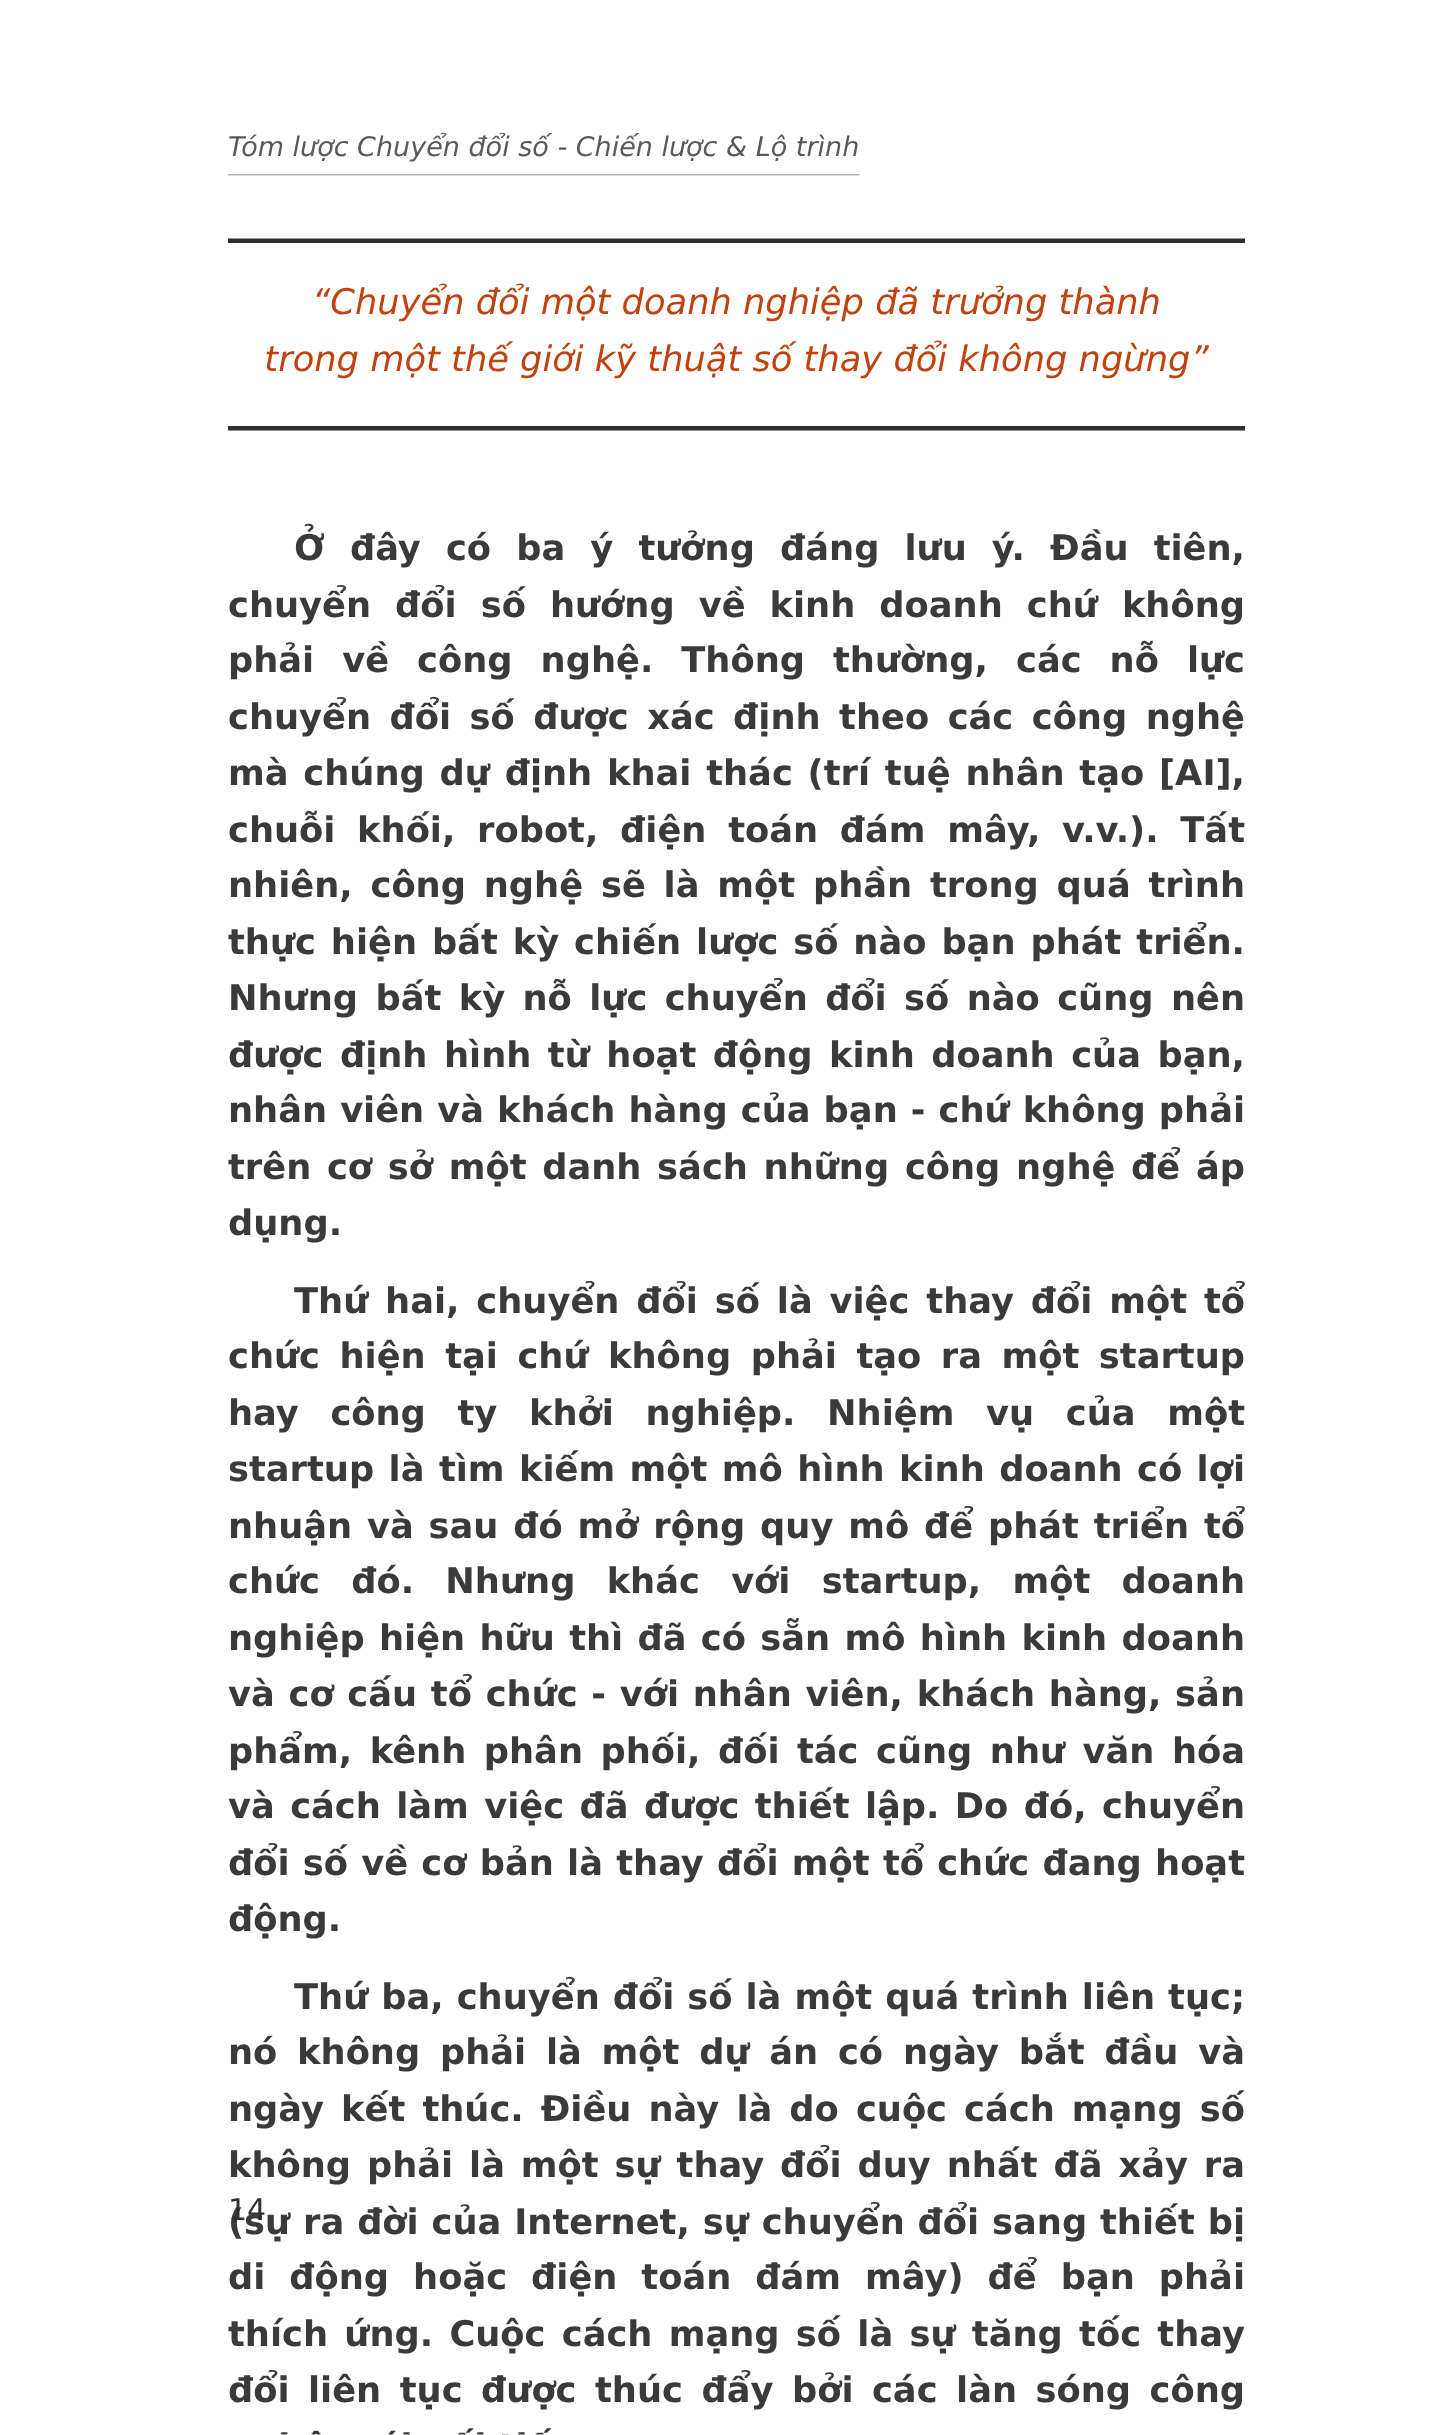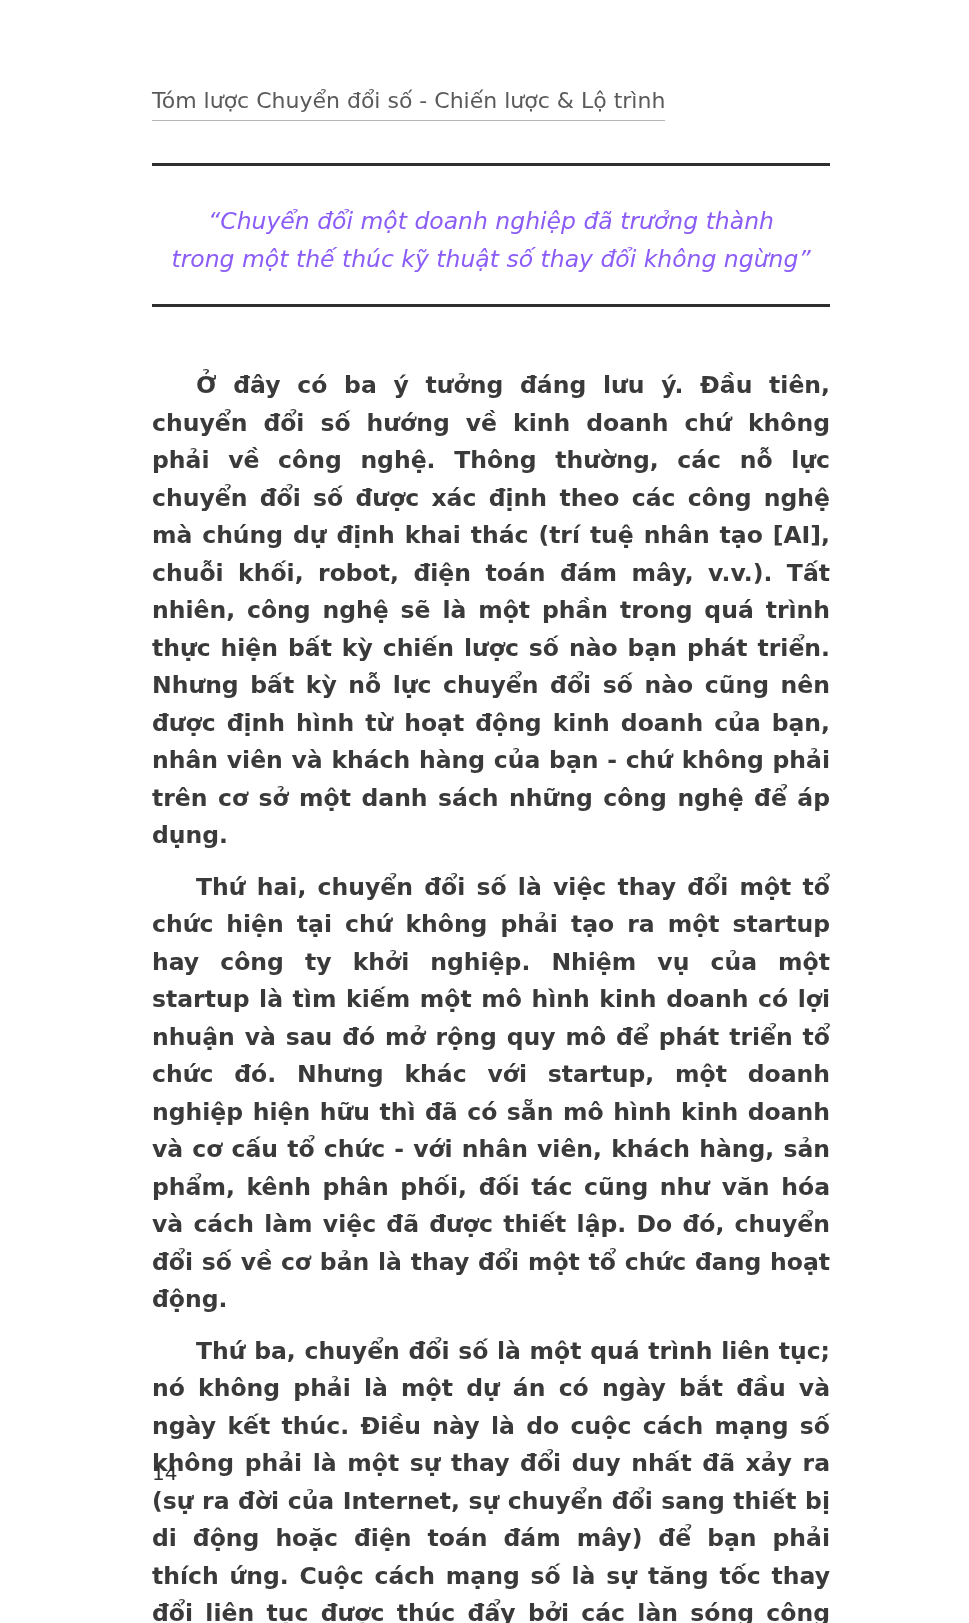--- a/index.html
+++ b/index.html
@@ -15,42 +15,43 @@
     overflow: hidden;
   }
   .page {
     position: relative;
     width: 100%;
     height: 100%;
     padding: 0 139px 0 152px;
   }
   .running-header {
     padding-top: 88px;
-    font-size: 22px;
+    font-size: 18px;
+    font-style: italic;
     color: #5a5a5a;
   }
   .running-header .header-text {
     display: inline-block;
     padding-bottom: 7px;
     border-bottom: 1px solid #b5b5b5;
   }
   .rule {
     height: 3px;
     background: #2e2e2e;
     width: 100%;
   }
   .rule-top { margin-top: 42px; }
   .rule-bottom { margin-top: 26px; }
   .epigraph {
-    margin-top: 36px;
+    margin-top: 20px;
     text-align: center;
     font-style: italic;
     font-size: 23.5px;
     line-height: 38px;
-    color: #8b5cf6;
+    color: #c2410c;
   }
   .body-text {
     margin-top: 60px;
     font-size: 23.5px;
     line-height: 37.5px;
     text-align: justify;
     color: #3a3a3a;
     font-weight: bold;
   }
   .body-text p {
@@ -71,21 +72,21 @@
 <div class="page">
 
   <div class="running-header">
     <span class="header-text">Tóm lược Chuyển đổi số - Chiến lược &amp; Lộ trình</span>
   </div>
 
   <div class="rule rule-top"></div>
 
   <div class="epigraph">
     <div>“Chuyển đổi một doanh nghiệp đã trưởng thành</div>
-    <div>trong một thế thúc kỹ thuật số thay đổi không ngừng”</div>
+    <div>trong một thế giới kỹ thuật số thay đổi không ngừng”</div>
   </div>
 
   <div class="rule rule-bottom"></div>
 
   <div class="body-text">
     <p>Ở đây có ba ý tưởng đáng lưu ý. Đầu tiên, chuyển đổi số hướng về kinh doanh chứ không phải về công nghệ. Thông thường, các nỗ lực chuyển đổi số được xác định theo các công nghệ mà chúng dự định khai thác (trí tuệ nhân tạo [AI], chuỗi khối, robot, điện toán đám mây, v.v.). Tất nhiên, công nghệ sẽ là một phần trong quá trình thực hiện bất kỳ chiến lược số nào bạn phát triển. Nhưng bất kỳ nỗ lực chuyển đổi số nào cũng nên được định hình từ hoạt động kinh doanh của bạn, nhân viên và khách hàng của bạn - chứ không phải trên cơ sở một danh sách những công nghệ để áp dụng.</p>
     <p>Thứ hai, chuyển đổi số là việc thay đổi một tổ chức hiện tại chứ không phải tạo ra một startup hay công ty khởi nghiệp. Nhiệm vụ của một startup là tìm kiếm một mô hình kinh doanh có lợi nhuận và sau đó mở rộng quy mô để phát triển tổ chức đó. Nhưng khác với startup, một doanh nghiệp hiện hữu thì đã có sẵn mô hình kinh doanh và cơ cấu tổ chức - với nhân viên, khách hàng, sản phẩm, kênh phân phối, đối tác cũng như văn hóa và cách làm việc đã được thiết lập. Do đó, chuyển đổi số về cơ bản là thay đổi một tổ chức đang hoạt động.</p>
     <p>Thứ ba, chuyển đổi số là một quá trình liên tục; nó không phải là một dự án có ngày bắt đầu và ngày kết thúc. Điều này là do cuộc cách mạng số không phải là một sự thay đổi duy nhất đã xảy ra (sự ra đời của Internet, sự chuyển đổi sang thiết bị di động hoặc điện toán đám mây) để bạn phải thích ứng. Cuộc cách mạng số là sự tăng tốc thay đổi liên tục được thúc đẩy bởi các làn sóng công nghệ mới nối tiếp</p>
   </div>
 

